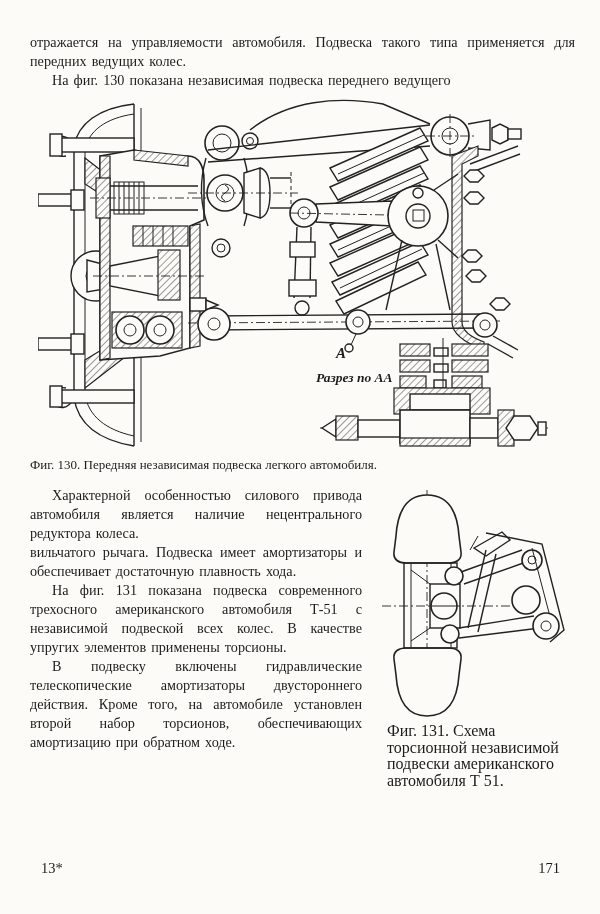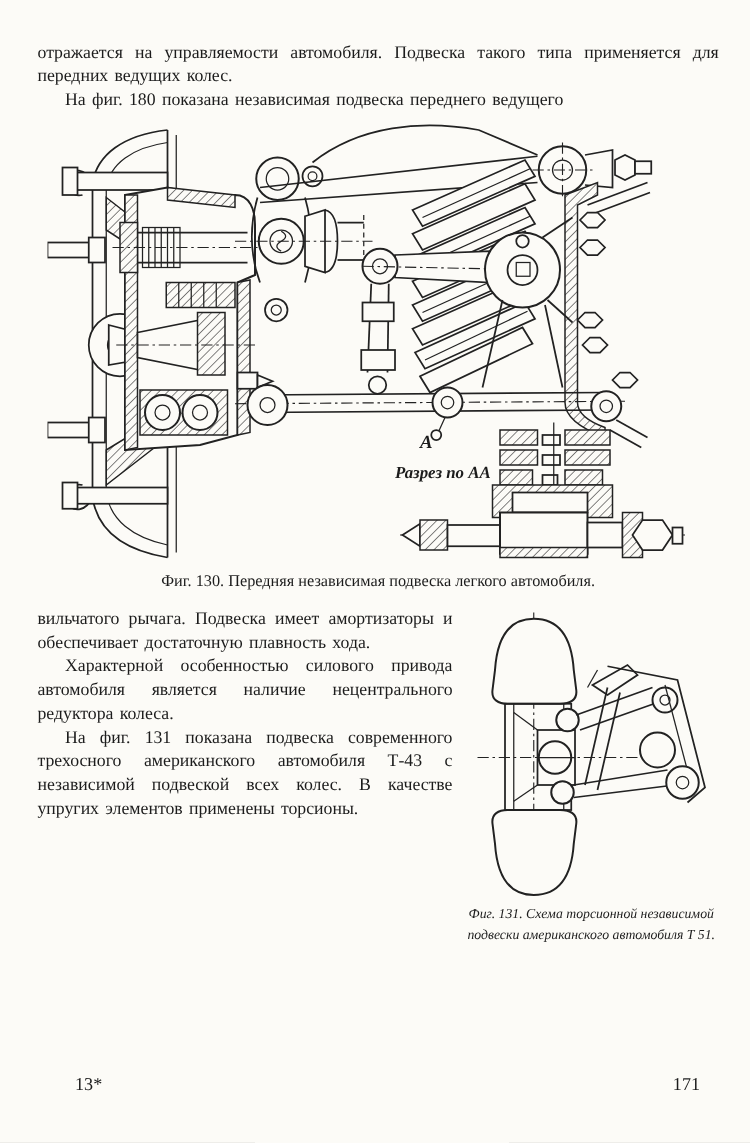--- a/index.html
+++ b/index.html
@@ -12,49 +12,49 @@
   }
   .content { padding:33px 25px 0 30px; }
   p.bodytext {
     margin:0; text-align:justify; font-size:14.2px; line-height:19px;
     word-spacing:1.5px;
   }
   p.indent { text-indent:22px; }
   .fig130-block { margin-top:8px; }
   .fig130-block svg { display:block; margin:0 auto; }
   .fig-caption {
-    text-align:center; font-size:13px; line-height:16px;
+    font-size:13px; line-height:16px;
     margin:7px auto 13px auto;
   }
   .fig131 {
     float:right; width:204px; margin:2px 0 4px 9px;
   }
   .fig131 svg { display:block; margin:0 auto; }
-  .fig131 .fig-caption { font-size:11px; line-height:16.5px; margin:5px 0 0 0;font-style:italic; }
+  .fig131 .fig-caption { font-size:16px; line-height:16.5px; margin:5px 0 0 16px; }
   .footer {
-    position:absolute; top:860px; left:60px; right:40px;
+    position:absolute; top:860px; left:41px; right:40px;
     display:flex; justify-content:space-between;
     font-size:14.5px;
   }
   svg .ln { stroke:#222; fill:none; stroke-width:1.4; }
   svg .tn { stroke:#222; fill:none; stroke-width:1; }
   svg .wh { stroke:#222; fill:#fcfbf7; stroke-width:1.4; }
   svg .wh2 { stroke:#222; fill:#fcfbf7; stroke-width:1.6; }
   svg .hz { stroke:#222; fill:url(#ht); stroke-width:1.2; }
   svg .cl { stroke:#222; stroke-width:0.9; stroke-dasharray:9 3 2 3; fill:none; }
   svg text { font-family:"Liberation Serif", serif; fill:#1c1c1c; }
 </style>
 </head>
 <body>
 
 <div class="page">
   <div class="content">
 
     <p class="bodytext">отражается на управляемости автомобиля.  Подвеска такого типа применяется для передних ведущих колес.</p>
-    <p class="bodytext indent">На фиг. 180 показана независимая подвеска переднего ведущего</p>
+    <p class="bodytext indent">На фиг. 130 показана независимая подвеска переднего ведущего</p>
 
     <div class="fig130-block">
       <svg width="530" height="352" viewBox="0 0 530 352">
         <defs>
           <pattern id="ht" width="5" height="5" patternUnits="userSpaceOnUse" patternTransform="rotate(45)">
             <rect width="5" height="5" fill="#fcfbf7"></rect>
             <line x1="0" y1="0" x2="0" y2="5" stroke="#3a3a3a" stroke-width="1"></line>
           </pattern>
         </defs>
 
@@ -272,22 +272,23 @@
 
         <path class="ln" d="M112,45 L168,56 L190,142 L176,154"></path>
         <line class="tn" x1="158" y1="60" x2="179" y2="140"></line>
         <circle class="wh2" cx="152" cy="112" r="14"></circle>
         <circle class="wh2" cx="172" cy="138" r="13"></circle>
           <circle class="tn" cx="172" cy="138" r="5"></circle>
       </svg>
       <figcaption class="fig-caption">Фиг. 131. Схема торсионной независимой подвески американского автомобиля Т 51.</figcaption>
     </figure>
 
+    <p class="bodytext indent">Характерной особенностью силового привода автомобиля является наличие нецентрального редуктора колеса.</p>
     <p class="bodytext">вильчатого рычага. Подвеска имеет амортизаторы и обеспечивает достаточную плавность хода.</p>
-    <p class="bodytext indent">Характерной особенностью силового привода автомобиля является наличие нецентрального редуктора колеса.</p>
-    <p class="bodytext indent">На фиг. 131 показана подвеска современного трехосного американского автомобиля Т-43 с независимой подвеской всех колес. В качестве упругих элементов применены торсионы.</p>
+    <p class="bodytext indent">На фиг. 131 показана подвеска современного трехосного американского автомобиля Т-51 с независимой подвеской всех колес. В качестве упругих элементов применены торсионы.</p>
+    <p class="bodytext indent">В подвеску включены гидравлические телескопические амортизаторы двустороннего действия. Кроме того, на автомобиле установлен второй набор торсионов, обеспечивающих амортизацию при обратном ходе.</p>
   </div>
 
   <div class="footer">
     <span>13*</span>
     <span>171</span>
   </div>
 </div>
 
 </body></html>

